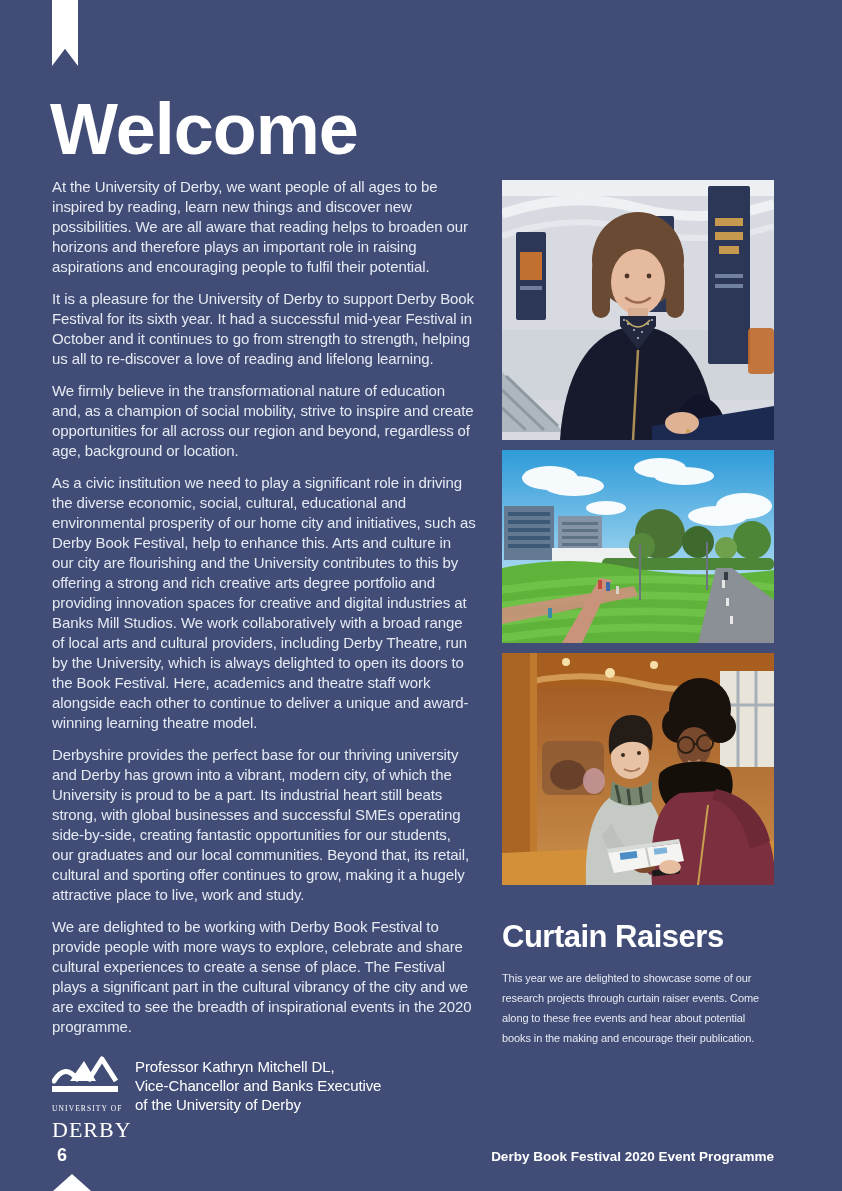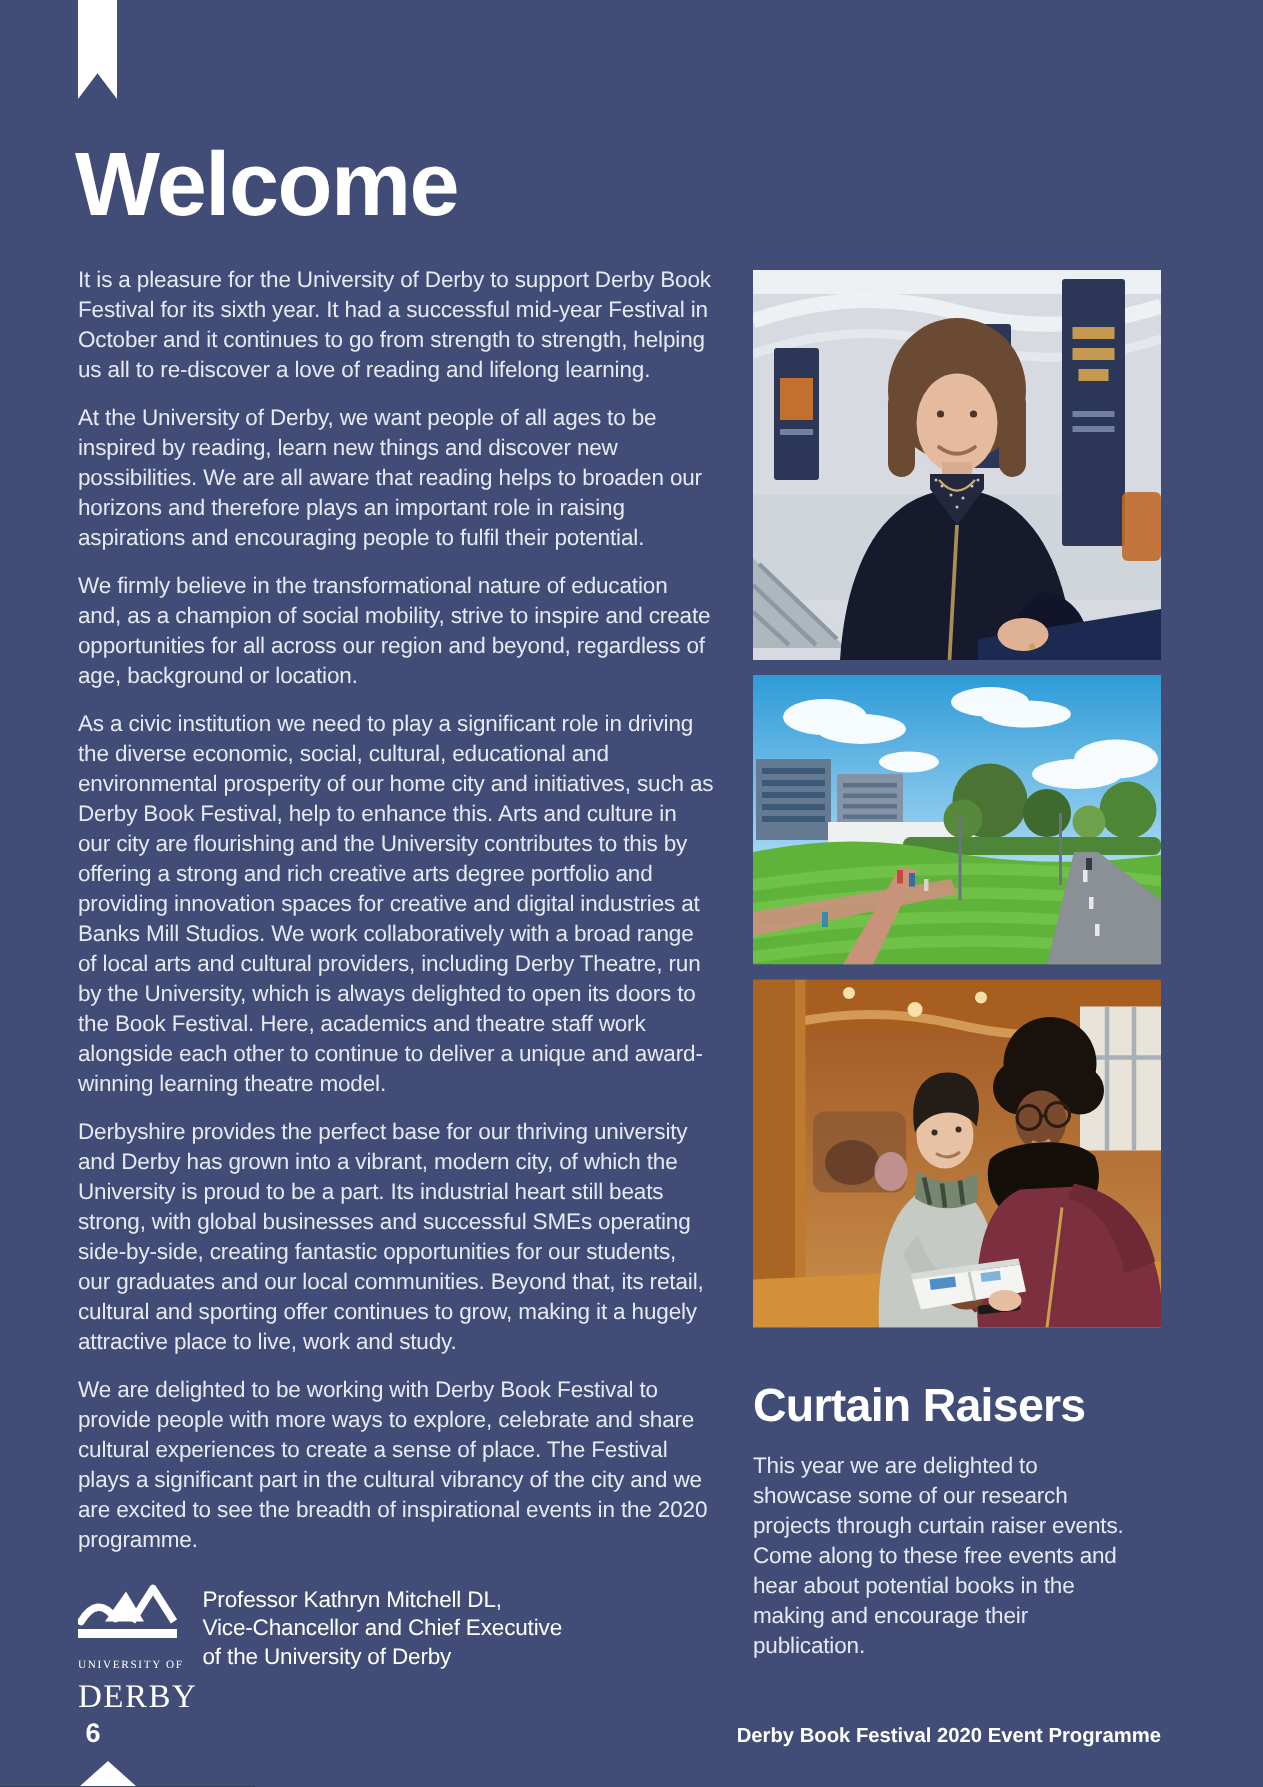--- a/index.html
+++ b/index.html
@@ -16,21 +16,21 @@
   .bookmark-bottom {
     position:absolute; left:53px; bottom:0; width:38px; height:17px; background:#FFFFFF;
     clip-path: polygon(50% 0,100% 100%,0 100%);
   }
   .date-range {
     position:absolute; top:40px; right:68px;
     font-size:21px; font-weight:bold; color:#FFFFFF; letter-spacing:0.2px;
   }
   .page-title {
     position:absolute; left:50px; top:88px;
-    font-size:60px; font-weight:800; color:#FFFFFF; letter-spacing:-1px;
+    font-size:72px; font-weight:800; color:#FFFFFF; letter-spacing:-1px;
   }
   .col-left {
     position:absolute; left:52px; top:177px; width:424px;
     font-size:15px; line-height:20px; letter-spacing:-0.1px; color:#E5E9F2;
   }
   .col-left p { margin:0 0 12px 0; }
   .signature-row { display:flex; gap:17px; margin-top:16px; align-items:flex-start; }
   .uod-logo { width:66px; flex:0 0 66px; text-align:center; }
   .uod-logo .logo-small {
     font-family:"Liberation Serif", serif; color:#FFFFFF;
@@ -40,56 +40,56 @@
     font-family:Liberation Serif, serif; color:#FFFFFF;
     font-size:22px; letter-spacing:1px; line-height:22px; white-space:nowrap;
   }
   .signature-text { font-weight:normal; color:#FFFFFF; font-size:15px; line-height:19px; padding-top:4px; }
   .col-right { position:absolute; left:502px; top:180px; width:257px; }
   .photo { display:block; width:272px; margin:0 0 10px 0; }
   .photo.last { margin-bottom:0; }
   .section-title {
     margin-top:34px; font-size:31px; font-weight:800; color:#FFFFFF; letter-spacing:-0.5px;
   }
-  .section-body { margin-top:13px; font-size:15px; line-height:20px; letter-spacing:-0.1px; color:#E5E9F2; }
+  .section-body { margin-top:13px; font-size:11px; line-height:20px; letter-spacing:-0.1px; color:#E5E9F2; }
   .page-number { position:absolute; left:57px; top:1145px; font-size:18px; font-weight:bold; color:#FFFFFF; }
   .footer-title { position:absolute; right:68px; top:1149px; font-size:13.5px; font-weight:bold; color:#FFFFFF; }
 </style>
 </head>
 <body>
 
 <div class="page">
 
   <div class="bookmark-top"></div>
 
 
   <div class="page-title">Welcome</div>
 
   <div class="col-left">
+    <p>At the University of Derby, we want people of all ages to be inspired by reading, learn new things and discover new possibilities. We are all aware that reading helps to broaden our horizons and therefore plays an important role in raising aspirations and encouraging people to fulfil their potential.</p>
     <p>It is a pleasure for the University of Derby to support Derby Book Festival for its sixth year. It had a successful mid-year Festival in October and it continues to go from strength to strength, helping us all to re-discover a love of reading and lifelong learning.</p>
-    <p>At the University of Derby, we want people of all ages to be inspired by reading, learn new things and discover new possibilities. We are all aware that reading helps to broaden our horizons and therefore plays an important role in raising aspirations and encouraging people to fulfil their potential.</p>
     <p>We firmly believe in the transformational nature of education and, as a champion of social mobility, strive to inspire and create opportunities for all across our region and beyond, regardless of age, background or location.</p>
     <p>As a civic institution we need to play a significant role in driving the diverse economic, social, cultural, educational and environmental prosperity of our home city and initiatives, such as Derby Book Festival, help to enhance this. Arts and culture in our city are flourishing and the University contributes to this by offering a strong and rich creative arts degree portfolio and providing innovation spaces for creative and digital industries at Banks Mill Studios. We work collaboratively with a broad range of local arts and cultural providers, including Derby Theatre, run by the University, which is always delighted to open its doors to the Book Festival. Here, academics and theatre staff work alongside each other to continue to deliver a unique and award-winning learning theatre model.</p>
     <p>Derbyshire provides the perfect base for our thriving university and Derby has grown into a vibrant, modern city, of which the University is proud to be a part. Its industrial heart still beats strong, with global businesses and successful SMEs operating side-by-side, creating fantastic opportunities for our students, our graduates and our local communities. Beyond that, its retail, cultural and sporting offer continues to grow, making it a hugely attractive place to live, work and study.</p>
     <p>We are delighted to be working with Derby Book Festival to provide people with more ways to explore, celebrate and share cultural experiences to create a sense of place. The Festival plays a significant part in the cultural vibrancy of the city and we are excited to see the breadth of inspirational events in the 2020 programme.</p>
 
     <div class="signature-row">
       <div class="uod-logo">
         <svg width="66" height="41" viewBox="0 0 66 41">
           <path d="M2,28 Q13,10 25,26" fill="none" stroke="#FFFFFF" stroke-width="5" stroke-linecap="round"></path>
           <polygon points="18,28 32,8 44,28" fill="#FFFFFF"></polygon>
           <path d="M36,28 L50,6 L64,28" fill="none" stroke="#FFFFFF" stroke-width="5" stroke-linejoin="round"></path>
           <rect x="0" y="33" width="66" height="6" fill="#FFFFFF"></rect>
         </svg>
         <div class="logo-small">UNIVERSITY OF</div>
         <div class="logo-big">DERBY</div>
       </div>
       <div class="signature-text">
         <div>Professor Kathryn Mitchell DL,</div>
-        <div>Vice-Chancellor and Chief Executive</div>
+        <div>Vice-Chancellor and Banks Executive</div>
         <div>of the University of Derby</div>
       </div>
     </div>
   </div>
 
   <div class="col-right">
 
     <svg class="photo" role="img" width="272" height="260" viewBox="0 0 272 260" aria-label="Professor Kathryn Mitchell smiling in a university atrium with ranking banners behind her">
       <rect width="272" height="260" fill="#D7DBE1"></rect>
       <rect width="272" height="16" fill="#EDF0F3"></rect>

